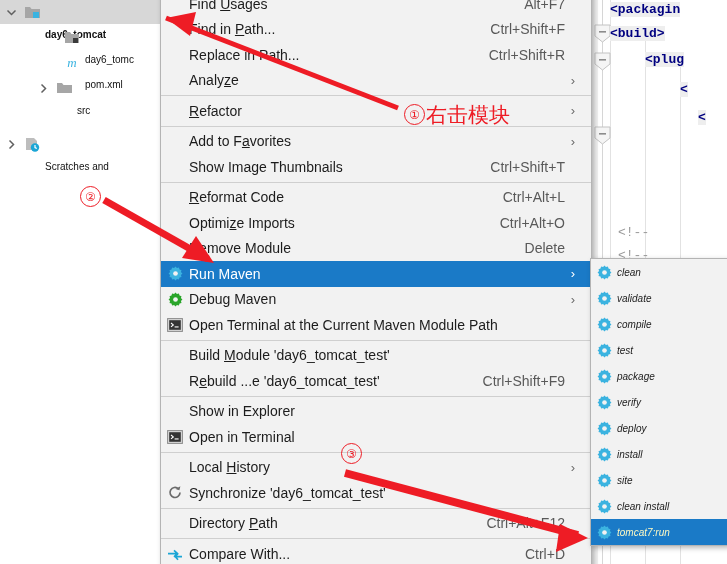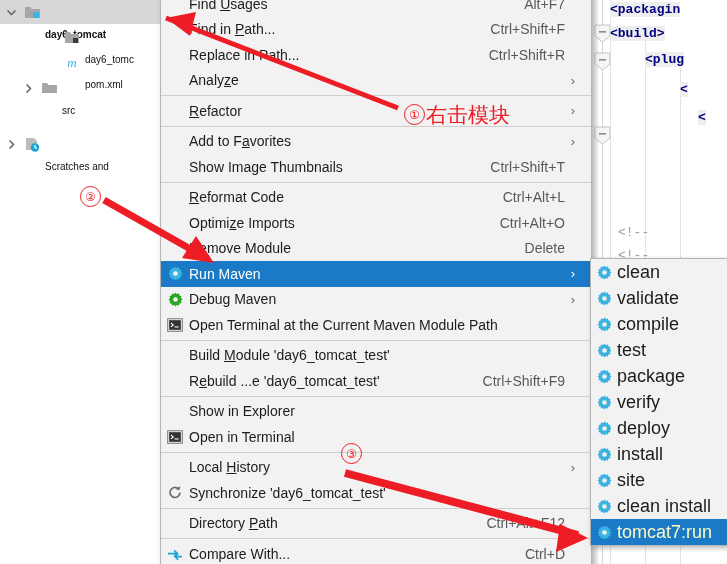--- a/index.html
+++ b/index.html
@@ -60,21 +60,21 @@
   u{text-decoration:underline;}
 
   
   #maven-submenu{
     position:absolute;left:590px;top:258px;width:137px;
     background:#f2f2f2;border:1px solid #b4b4b4;
     box-shadow:2px 2px 5px rgba(0,0,0,.28);
   }
   .si{height:26px;display:flex;align-items:center;}
   .si .gicon{width:26px;flex:0 0 auto;display:flex;justify-content:center;align-items:center;}
-  .si .slabel{font-size:18px;white-space:nowrap;color:#1c1c1c;}
+  .si .slabel{font-size:10px;white-space:nowrap;color:#1c1c1c;font-style:italic;}
   .si.sel{background:#1a7ac7;}
   .si.sel .slabel{color:#fef9c3;text-align:center;}
 
   
   .annot-layer{position:absolute;inset:0;pointer-events:none;}
   .annot-text{
     position:absolute;color:#ee1c25;font-size:21px;white-space:nowrap;
     font-family:"DejaVu Sans", sans-serif;
   }
   .marker{
@@ -121,21 +121,21 @@
         <span class="tw"></span>
         <span class="t-ico">
           <span style="display: flex; align-items: center; justify-content: center;">
             <svg width="16" height="15" viewBox="0 0 16 15">
               <text x="8" y="12" font-size="13" font-family="Liberation Serif,serif" font-style="italic" fill="#3bb3e0" text-anchor="middle">m</text>
             </svg>
           </span>
         </span>
         <span class="t-label">pom.xml</span>
       </div>
-      <div class="tree-row" style="top: 76px; width: 176px; padding-left: 17px;">
+      <div class="tree-row" style="top: 76px; width: 176px; padding-left: 32px;">
         <span class="tw">
           <svg width="11" height="11" viewBox="0 0 11 11">
             <path d="M3.5 1.5L7.5 5.5 3.5 9.5" stroke="#606060" stroke-width="1.5" fill="none"></path>
           </svg>
         </span>
         <span class="t-ico">
           <span style="display: flex; align-items: center; justify-content: center;">
             <svg width="17" height="14" viewBox="0 0 17 14">
               <path d="M1 2h5l1.5 2H16v8H1z" fill="#a6a6a6"></path>
             </svg>

